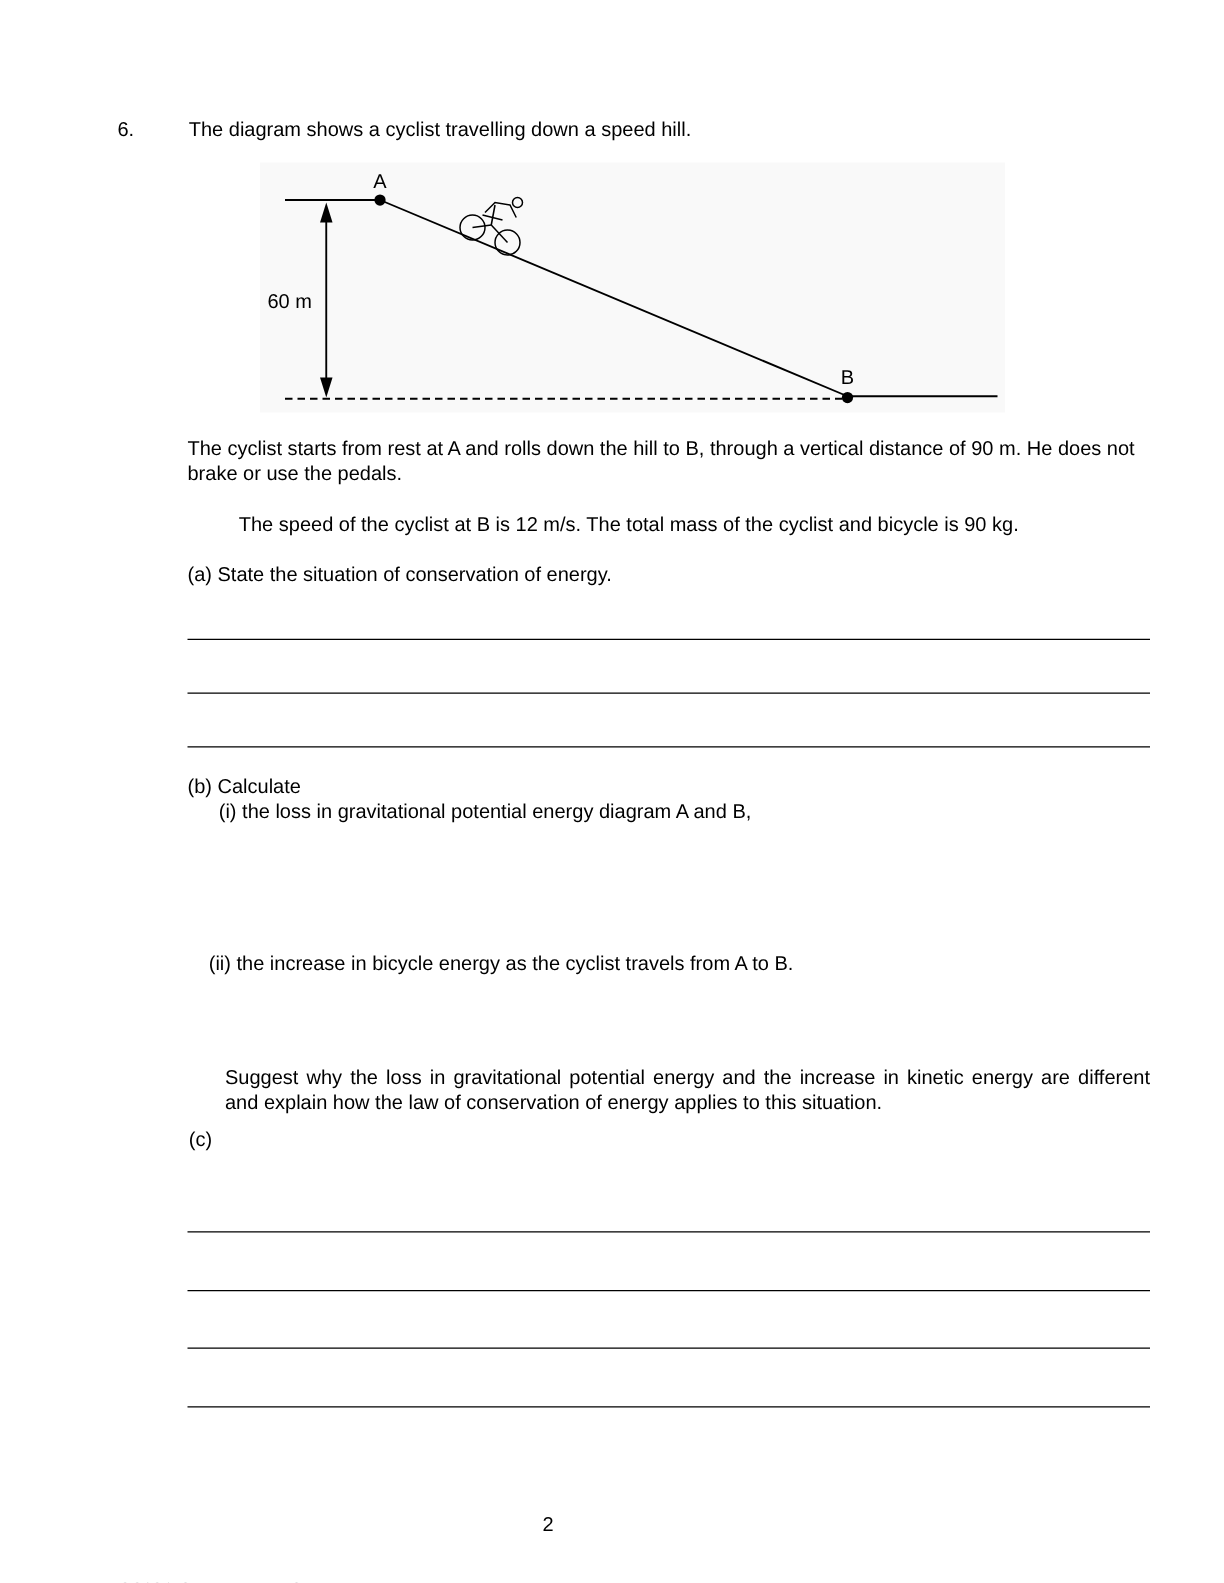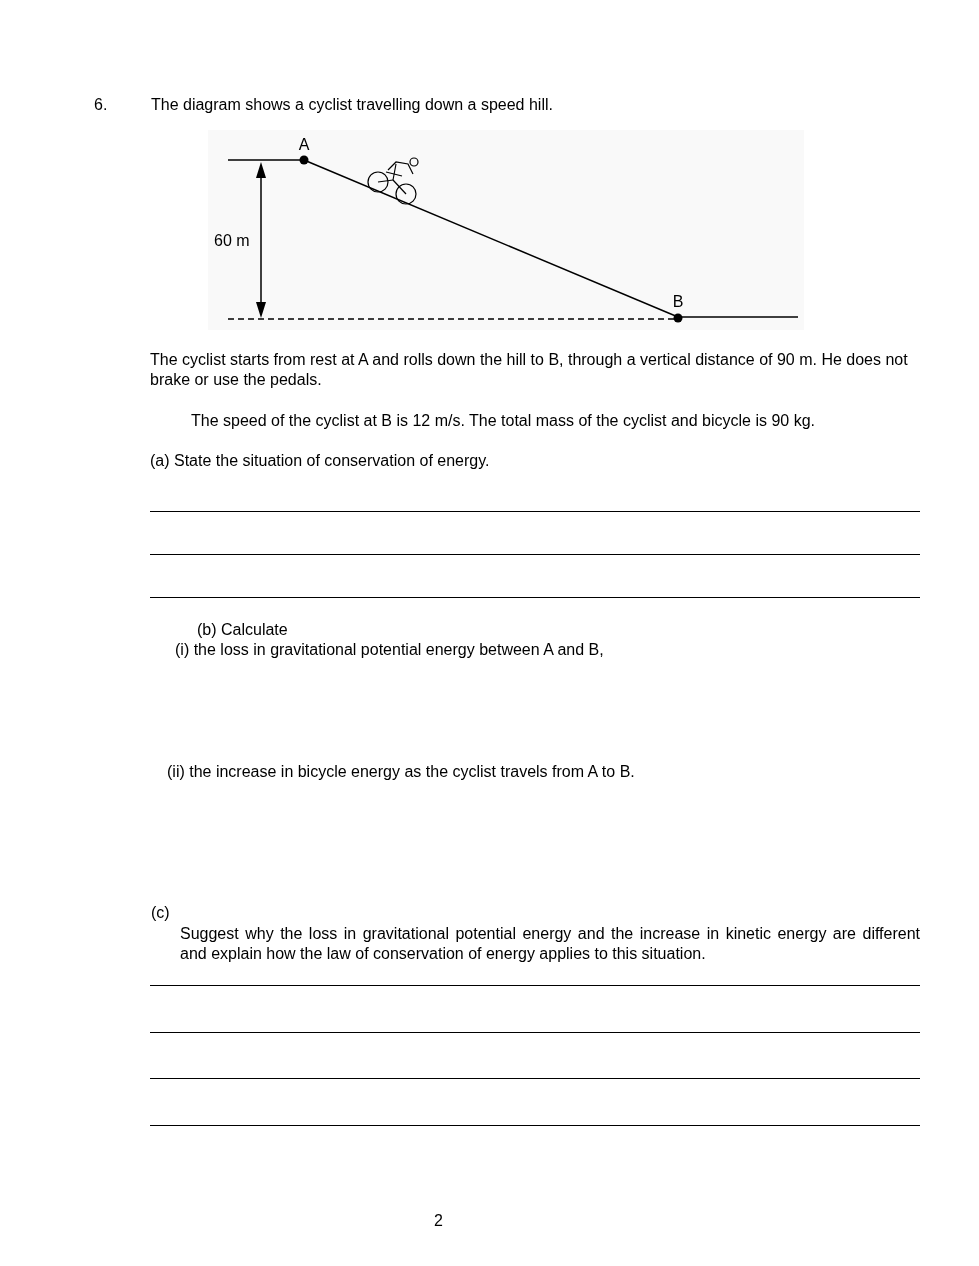--- a/index.html
+++ b/index.html
@@ -45,26 +45,26 @@
 </div>
 
 <div class="abs txt wrap" style="left:150px; top:350px; width:770px;">The cyclist starts from rest at A and rolls down the hill to B, through a vertical distance of 90 m. He does not brake or use the pedals.</div>
 <div class="abs txt" style="left:150px; top:411px;margin-left:41px;">The speed of the cyclist at B is 12 m/s. The total mass of the cyclist and bicycle is 90 kg.</div>
 <div class="abs txt" style="left:150px; top:451px;">(a) State the situation of conservation of energy.</div>
 
 <div class="line" style="top:511px;"></div>
 <div class="line" style="top:554px;"></div>
 <div class="line" style="top:597px;"></div>
 
-<div class="abs txt" style="left:150px; top:620px;margin-left:47px;">(b) Calculate</div>
-<div class="abs txt" style="left:175px; top:640px;">(i) the loss in gravitational potential energy between A and B,</div>
+<div class="abs txt" style="left:150px; top:620px;">(b) Calculate</div>
+<div class="abs txt" style="left:175px; top:640px;">(i) the loss in gravitational potential energy diagram A and B,</div>
 <div class="abs txt" style="left:167px; top:762px;">(ii) the increase in bicycle energy as the cyclist travels from A to B.</div>
 
 <div class="abs txt" style="left:151px; top:903px;">(c)</div>
-<div class="abs txt wrap" style="left:180px; top:924px; width:740px; text-align:justify;">Suggest why the loss in gravitational potential energy and the increase in kinetic energy are different and explain how the law of conservation of energy applies to this situation.</div>
+<div class="abs txt wrap" style="left:180px; top:853px; width:740px; text-align:justify;">Suggest why the loss in gravitational potential energy and the increase in kinetic energy are different and explain how the law of conservation of energy applies to this situation.</div>
 
 <div class="line" style="top:985px;"></div>
 <div class="line" style="top:1032px;"></div>
 <div class="line" style="top:1078px;"></div>
 <div class="line" style="top:1125px;"></div>
 
 <div class="abs footer-left" style="left:94px; top:1264px;">©2021 CHIJ Katong Convent</div>
 <div class="abs txt" style="left:434px; top:1211px;">2</div>
 
 </body></html>

